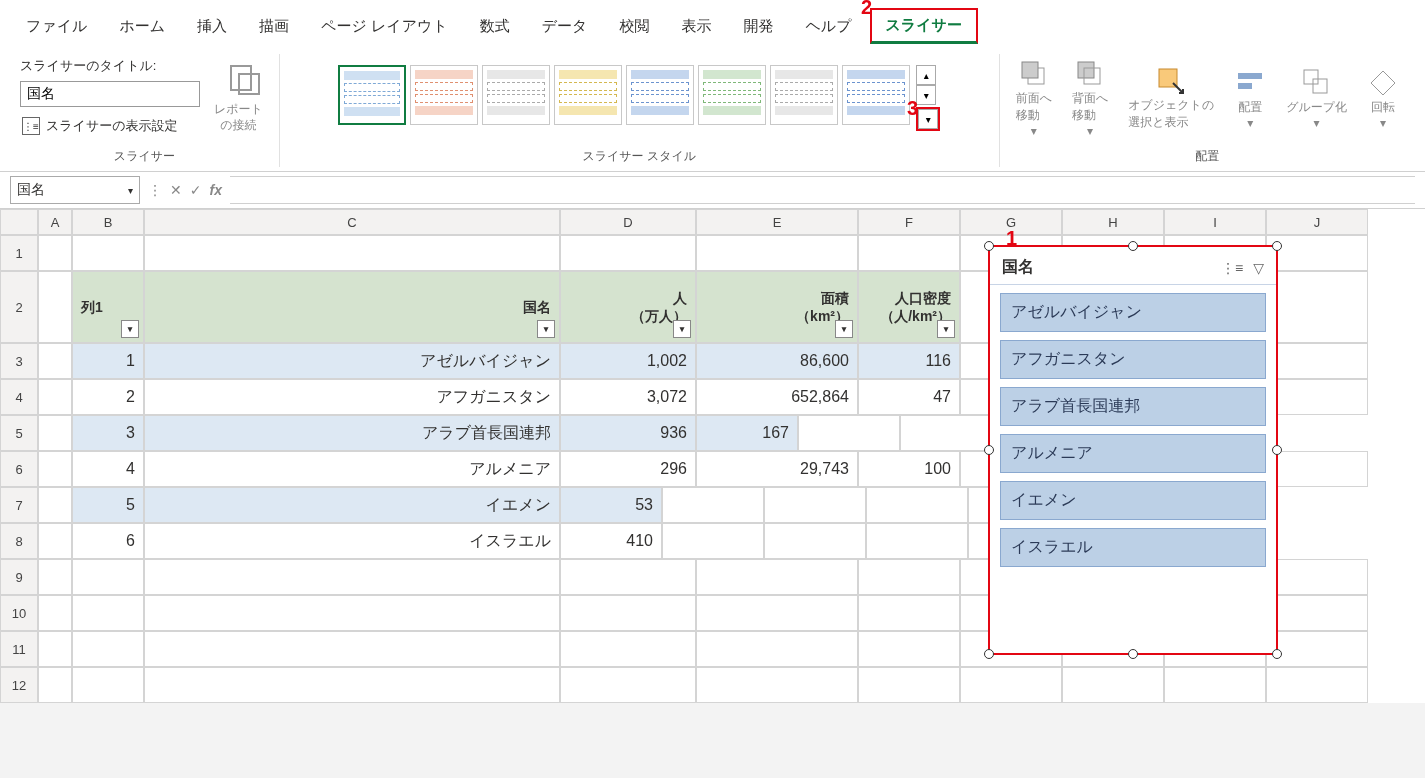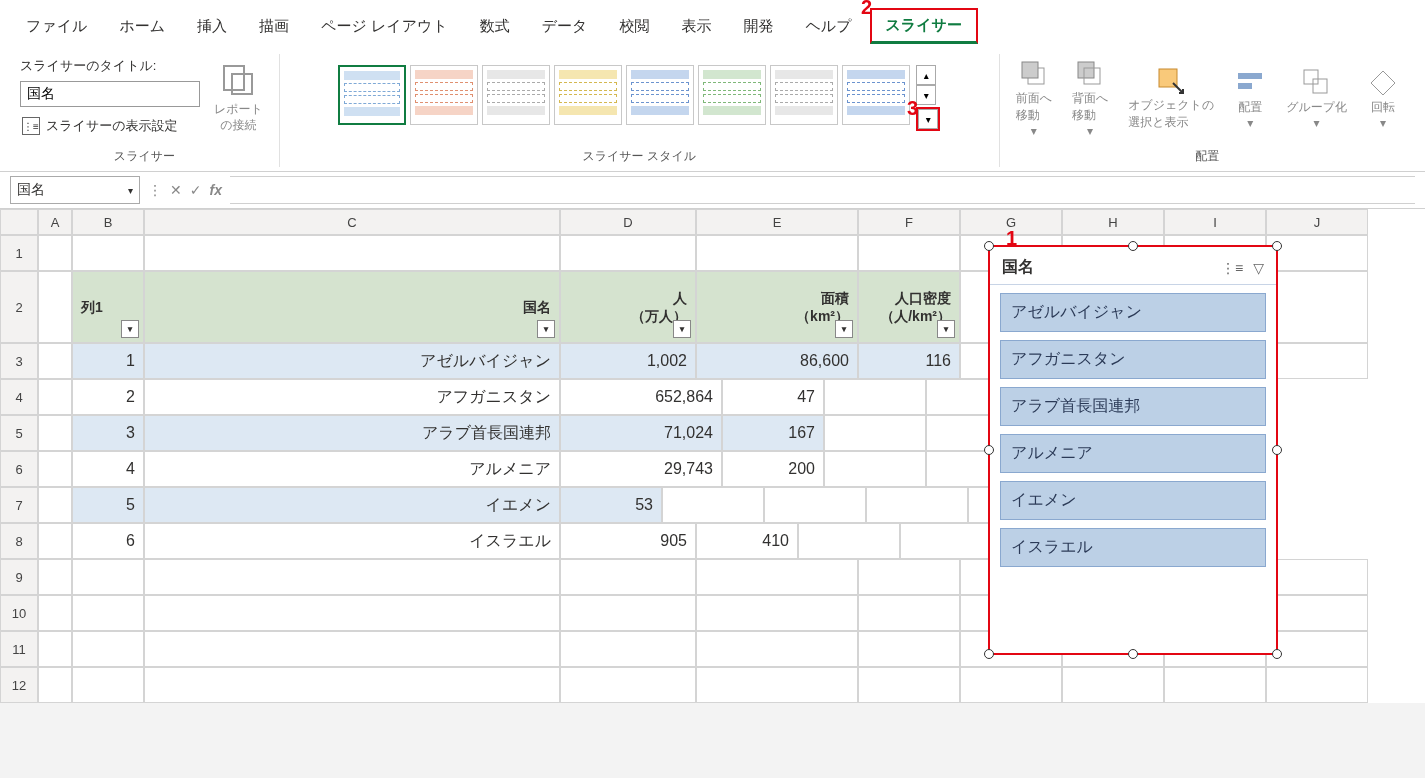--- a/index.html
+++ b/index.html
@@ -16,21 +16,21 @@
 .group { display: flex; flex-direction: column; align-items: center; padding: 0 10px; border-right: 1px solid #e1e1e1; }
 .group:last-child { border-right: none; }
 .group-body { display: flex; align-items: center; gap: 8px; flex: 1; }
 .group-label { font-size: 12px; color: #555; margin-top: 6px; padding-bottom: 2px; }
 
 .slicer-title-block { display: flex; flex-direction: column; gap: 6px; font-size: 13px; }
 .slicer-title-input { width: 180px; height: 26px; border: 1px solid #999; padding: 2px 6px; font-size: 14px; }
 .settings-btn { display: flex; align-items: center; gap: 6px; padding: 4px 2px; cursor: pointer; }
 .settings-btn .ico { width: 18px; height: 18px; border: 1px solid #666; display: inline-flex; justify-content: center; align-items: center; font-size: 10px; }
 
-.big-icon-btn { display: flex; flex-direction: column; align-items: center; padding: 4px 6px; color: #888; cursor: pointer; }
+.big-icon-btn { display: flex; flex-direction: column; align-items: flex-end; padding: 4px 6px; color: #888; cursor: pointer; }
 .big-icon-btn .ico { width: 36px; height: 36px; margin-bottom: 4px; }
 .big-icon-btn .lbl { font-size: 12px; line-height: 1.3; text-align: center; }
 
 .style-gallery { display: flex; gap: 4px; position: relative; }
 .style-thumb { width: 68px; height: 60px; border: 1px solid #c8c8c8; background: #fff; padding: 4px; display: flex; flex-direction: column; gap: 3px; cursor: pointer; }
 .style-thumb.sel { border: 2px solid #107c41; }
 .style-thumb .bar { height: 9px; border: 1px dashed transparent; }
 .gallery-spin { display: flex; flex-direction: column; margin-left: 2px; }
 .gallery-spin button { width: 20px; height: 20px; border: 1px solid #aaa; background: #fff; font-size: 10px; cursor: pointer; }
 .gallery-more-wrap { border: 2px solid #e30613; margin-top: 2px; }
@@ -341,64 +341,65 @@
           <div class="cell wF tbl-cell num bandA">116</div>
           <div class="cell wG"></div>
           <div class="cell wH"></div>
           <div class="cell wI"></div>
           <div class="cell wJ"></div>
         </div>
       <div class="row">
           <div class="cell wA"></div>
           <div class="cell wB tbl-cell num">2</div>
           <div class="cell wC tbl-cell">アフガニスタン</div>
+          <div class="cell wD tbl-cell num">3,072</div>
           <div class="cell wE tbl-cell num">652,864</div>
           <div class="cell wF tbl-cell num">47</div>
           <div class="cell wG"></div>
           <div class="cell wH"></div>
           <div class="cell wI"></div>
           <div class="cell wJ"></div>
         </div>
       <div class="row">
           <div class="cell wA"></div>
           <div class="cell wB tbl-cell num bandA">3</div>
           <div class="cell wC tbl-cell bandA">アラブ首長国連邦</div>
-          <div class="cell wE tbl-cell num bandA">71,024</div>
+          <div class="cell wD tbl-cell num bandA">936</div>
           <div class="cell wF tbl-cell num bandA">167</div>
           <div class="cell wG"></div>
           <div class="cell wH"></div>
           <div class="cell wI"></div>
           <div class="cell wJ"></div>
         </div>
       <div class="row">
           <div class="cell wA"></div>
           <div class="cell wB tbl-cell num">4</div>
           <div class="cell wC tbl-cell">アルメニア</div>
+          <div class="cell wD tbl-cell num">296</div>
           <div class="cell wE tbl-cell num">29,743</div>
-          <div class="cell wF tbl-cell num">200</div>
+          <div class="cell wF tbl-cell num">100</div>
           <div class="cell wG"></div>
           <div class="cell wH"></div>
           <div class="cell wI"></div>
           <div class="cell wJ"></div>
         </div>
       <div class="row">
           <div class="cell wA"></div>
           <div class="cell wB tbl-cell num bandA">5</div>
           <div class="cell wC tbl-cell bandA">イエメン</div>
           <div class="cell wF tbl-cell num bandA">53</div>
           <div class="cell wG"></div>
           <div class="cell wH"></div>
           <div class="cell wI"></div>
           <div class="cell wJ"></div>
         </div>
       <div class="row">
           <div class="cell wA"></div>
           <div class="cell wB tbl-cell num">6</div>
           <div class="cell wC tbl-cell">イスラエル</div>
-          <div class="cell wD tbl-cell num">905</div>
           <div class="cell wF tbl-cell num">410</div>
           <div class="cell wG"></div>
           <div class="cell wH"></div>
           <div class="cell wI"></div>
           <div class="cell wJ"></div>
         </div>
 
       <div class="row">
           <div class="cell wA"></div>
           <div class="cell wB"></div>

